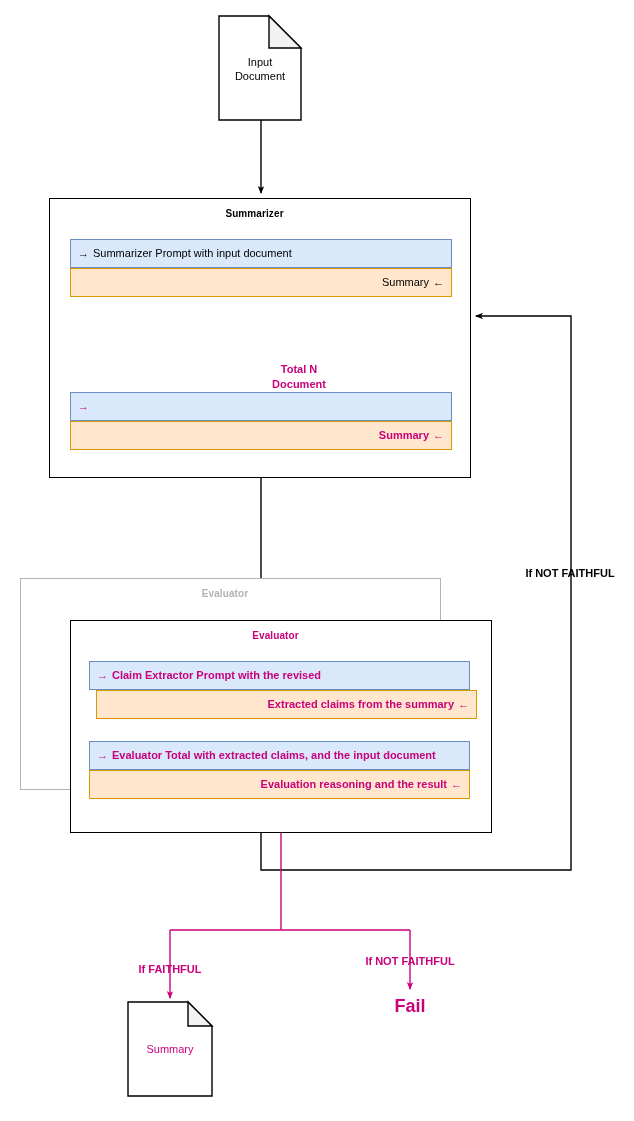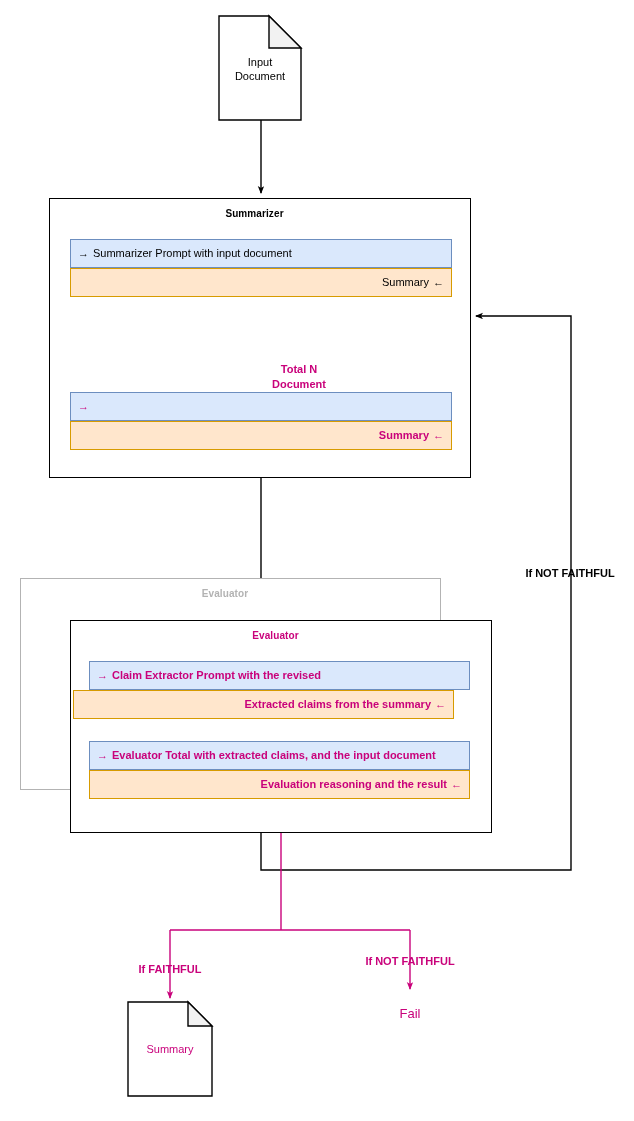--- a/index.html
+++ b/index.html
@@ -93,23 +93,22 @@
     font-weight: bold;
     white-space: nowrap;
   }
   .label-center {
     text-align: center;
     transform: translateX(-50%);
   }
   .label-magenta { color: #c9027b; }
   .label-black { color: #000000; }
   .label-big {
-    font-size: 13px;
-    font-weight: normal;
-    margin-top: 10px;
+    font-size: 18px;
+    font-weight: bold;
   }
 
   .multiline {
     position: absolute;
     font-size: 11px;
     font-weight: bold;
     color: #c9027b;
     text-align: center;
     line-height: 1.35;
     white-space: nowrap;
@@ -224,21 +223,21 @@
 
   <div class="box container-box" style="left:70px; top:620px; width:422px; height:213px;">
     <div class="container-title title-magenta" style="top:9px;">Evaluator</div>
   </div>
 
   <div class="row row-prompt" style="left:89px; top:661px; width:381px; height:29px;">
     <span class="arrow-glyph txt-magenta bold">→</span>
     <span class="txt-magenta bold">Claim Extractor Prompt with the revised</span>
   </div>
 
-  <div class="row row-response" style="left:73px; top:690px; width:381px; height:29px;">
+  <div class="row row-response" style="left:96px; top:690px; width:381px; height:29px;">
     <span class="txt-magenta bold">Extracted claims from the summary</span>
     <span class="arrow-glyph-left txt-magenta bold">←</span>
   </div>
 
   <div class="row row-prompt" style="left:89px; top:741px; width:381px; height:29px;">
     <span class="arrow-glyph txt-magenta bold">→</span>
     <span class="txt-magenta bold">Evaluator Total with extracted claims, and the input document</span>
   </div>
 
   <div class="row row-response" style="left:89px; top:770px; width:381px; height:29px;padding-left:26px;">

